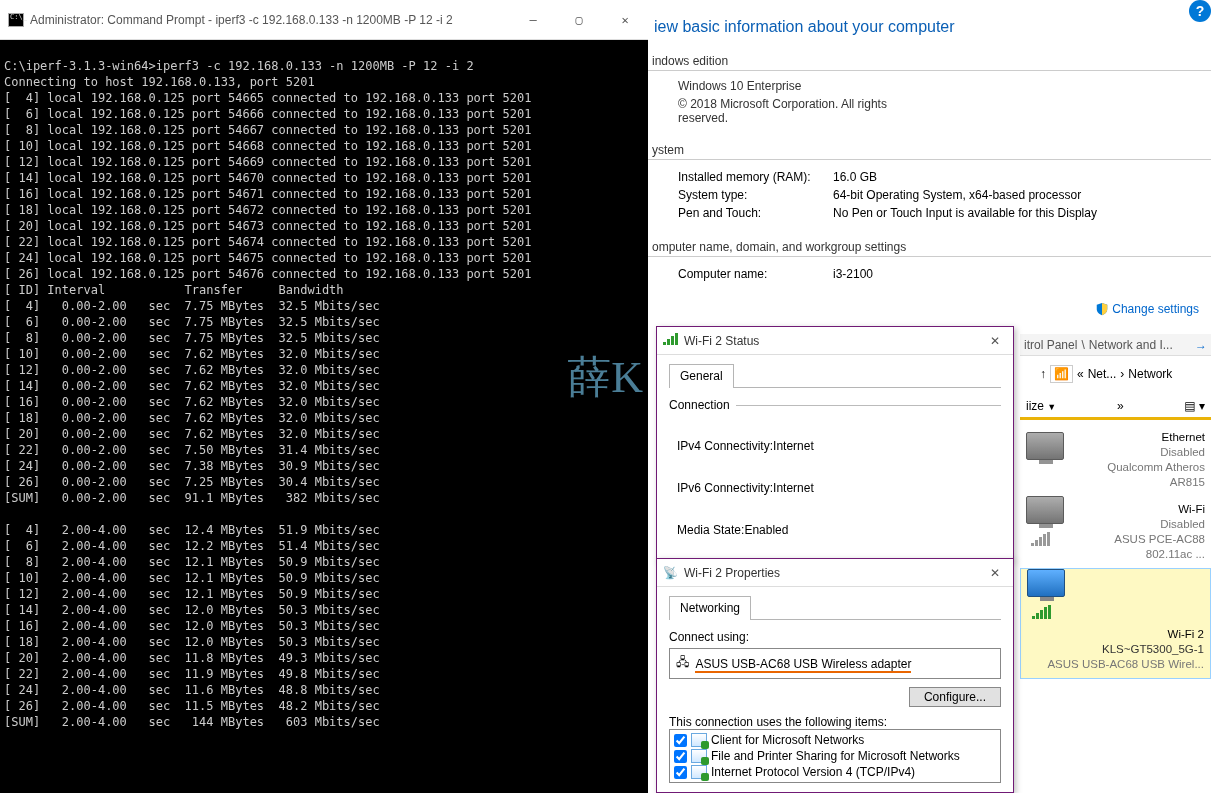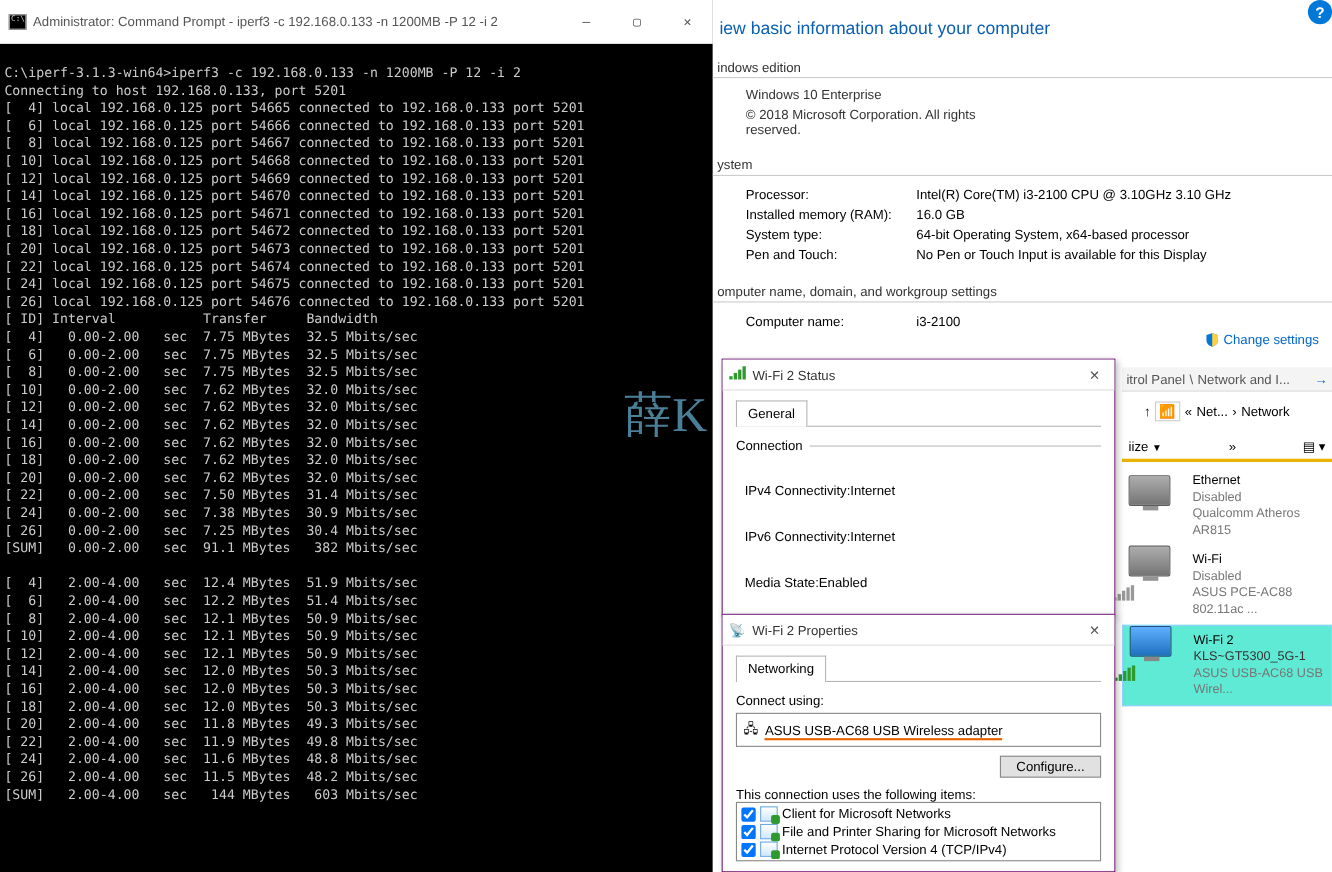--- a/index.html
+++ b/index.html
@@ -25,22 +25,22 @@
 .edition-text p { margin-bottom: 4px; }
 .win10-logo { display: flex; align-items: center; margin-left: auto; padding-right: 4px; }
 .win10-flag { width: 52px; height: 52px; display: grid; grid-template: 1fr 1fr / 1fr 1fr; gap: 3px; transform: perspective(200px) rotateY(-10deg); margin-right: 10px; }
 .win10-flag div { background: #0078d7; }
 .win10-word { color: #0078d7; font-size: 30px; font-weight: 400; letter-spacing: -0.5px; }
 .kv-row { display: flex; padding: 2px 0 2px 30px; font-size: 12px; }
 .kv-row .k { width: 155px; }
 .kv-row .v { flex: 1; }
 .change-settings { position: absolute; right: 12px; top: 302px; display: flex; align-items: center; color: #0066cc; font-size: 12px; }
 .shield { width: 14px; height: 14px; margin-right: 3px; }
-.net-item { display: flex; padding: 6px 6px; gap: 20px; cursor: pointer; }
-.net-item.sel { background: #5eead4; border: 1px solid #99d1ff; }
+.net-item { display: flex; padding: 6px 6px; gap: 20px; cursor: pointer; text-align: right; }
+.net-item.sel { background: #fef9c3; border: 1px solid #99d1ff; flex-direction: column; }
 .net-icon { width: 40px; height: 32px; display: flex; align-items: center; }
 .net-text { font-size: 11.5px; line-height: 15px; }
 
 
 .dialog { position: absolute; background: #fff; border: 1px solid #701a75; box-shadow: 2px 2px 6px rgba(0,0,0,.25); }
 .dlg-title { height: 28px; background: #fff; display: flex; align-items: center; padding: 0 6px; border-bottom: 1px solid #ddd; }
 .dlg-title-icon { margin-right: 6px; }
 .dlg-title-text { flex: 1; font-size: 12px; color: #333; }
 .dlg-close { width: 24px; text-align: center; color: #555; cursor: pointer; }
 .dlg-body { padding: 8px 12px; font-size: 12px; }
@@ -146,24 +146,20 @@
   <div class="sys-heading">iew basic information about your computer</div>
   <div class="section-label">indows edition</div>
   <div class="edition-block">
     <div class="edition-text">
       <p>Windows 10 Enterprise</p>
       <p style="width:210px">© 2018 Microsoft Corporation. All rights reserved.</p>
     </div>
   </div>
   <div class="section-label">ystem</div>
   <div class="kv-row">
-      <div class="k">Processor:</div>
-      <div class="v">Intel(R) Core(TM) i3-2100 CPU @ 3.10GHz   3.10 GHz</div>
-    </div>
-  <div class="kv-row">
       <div class="k">Installed memory (RAM):</div>
       <div class="v">16.0 GB</div>
     </div>
   <div class="kv-row">
       <div class="k">System type:</div>
       <div class="v">64-bit Operating System, x64-based processor</div>
     </div>
   <div class="kv-row">
       <div class="k">Pen and Touch:</div>
       <div class="v">No Pen or Touch Input is available for this Display</div>

